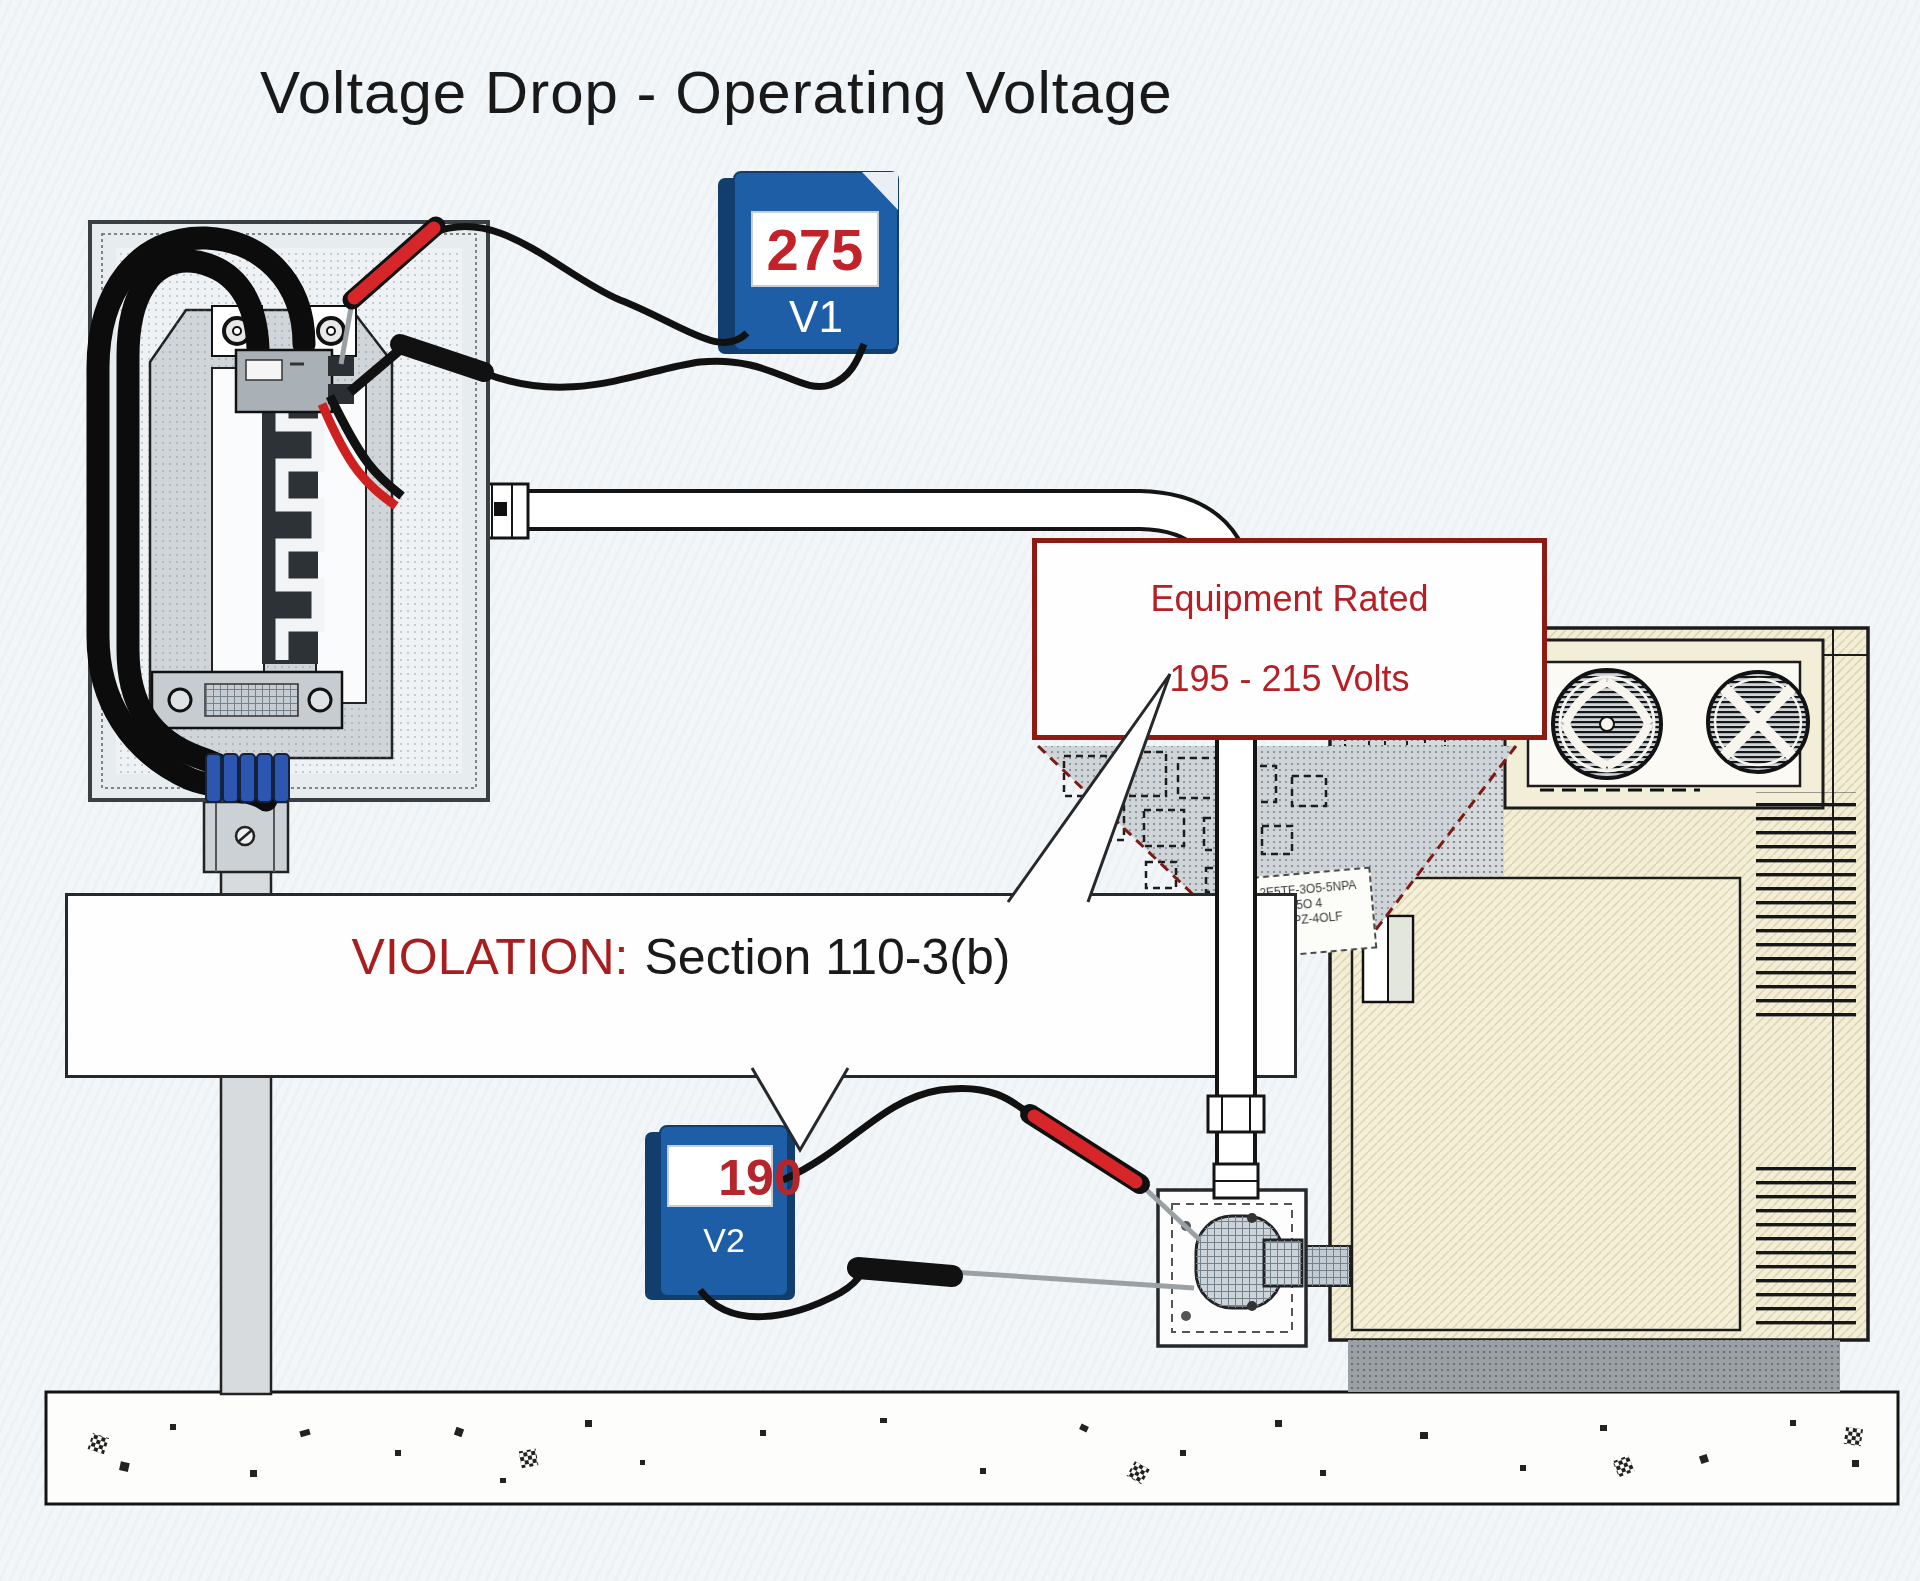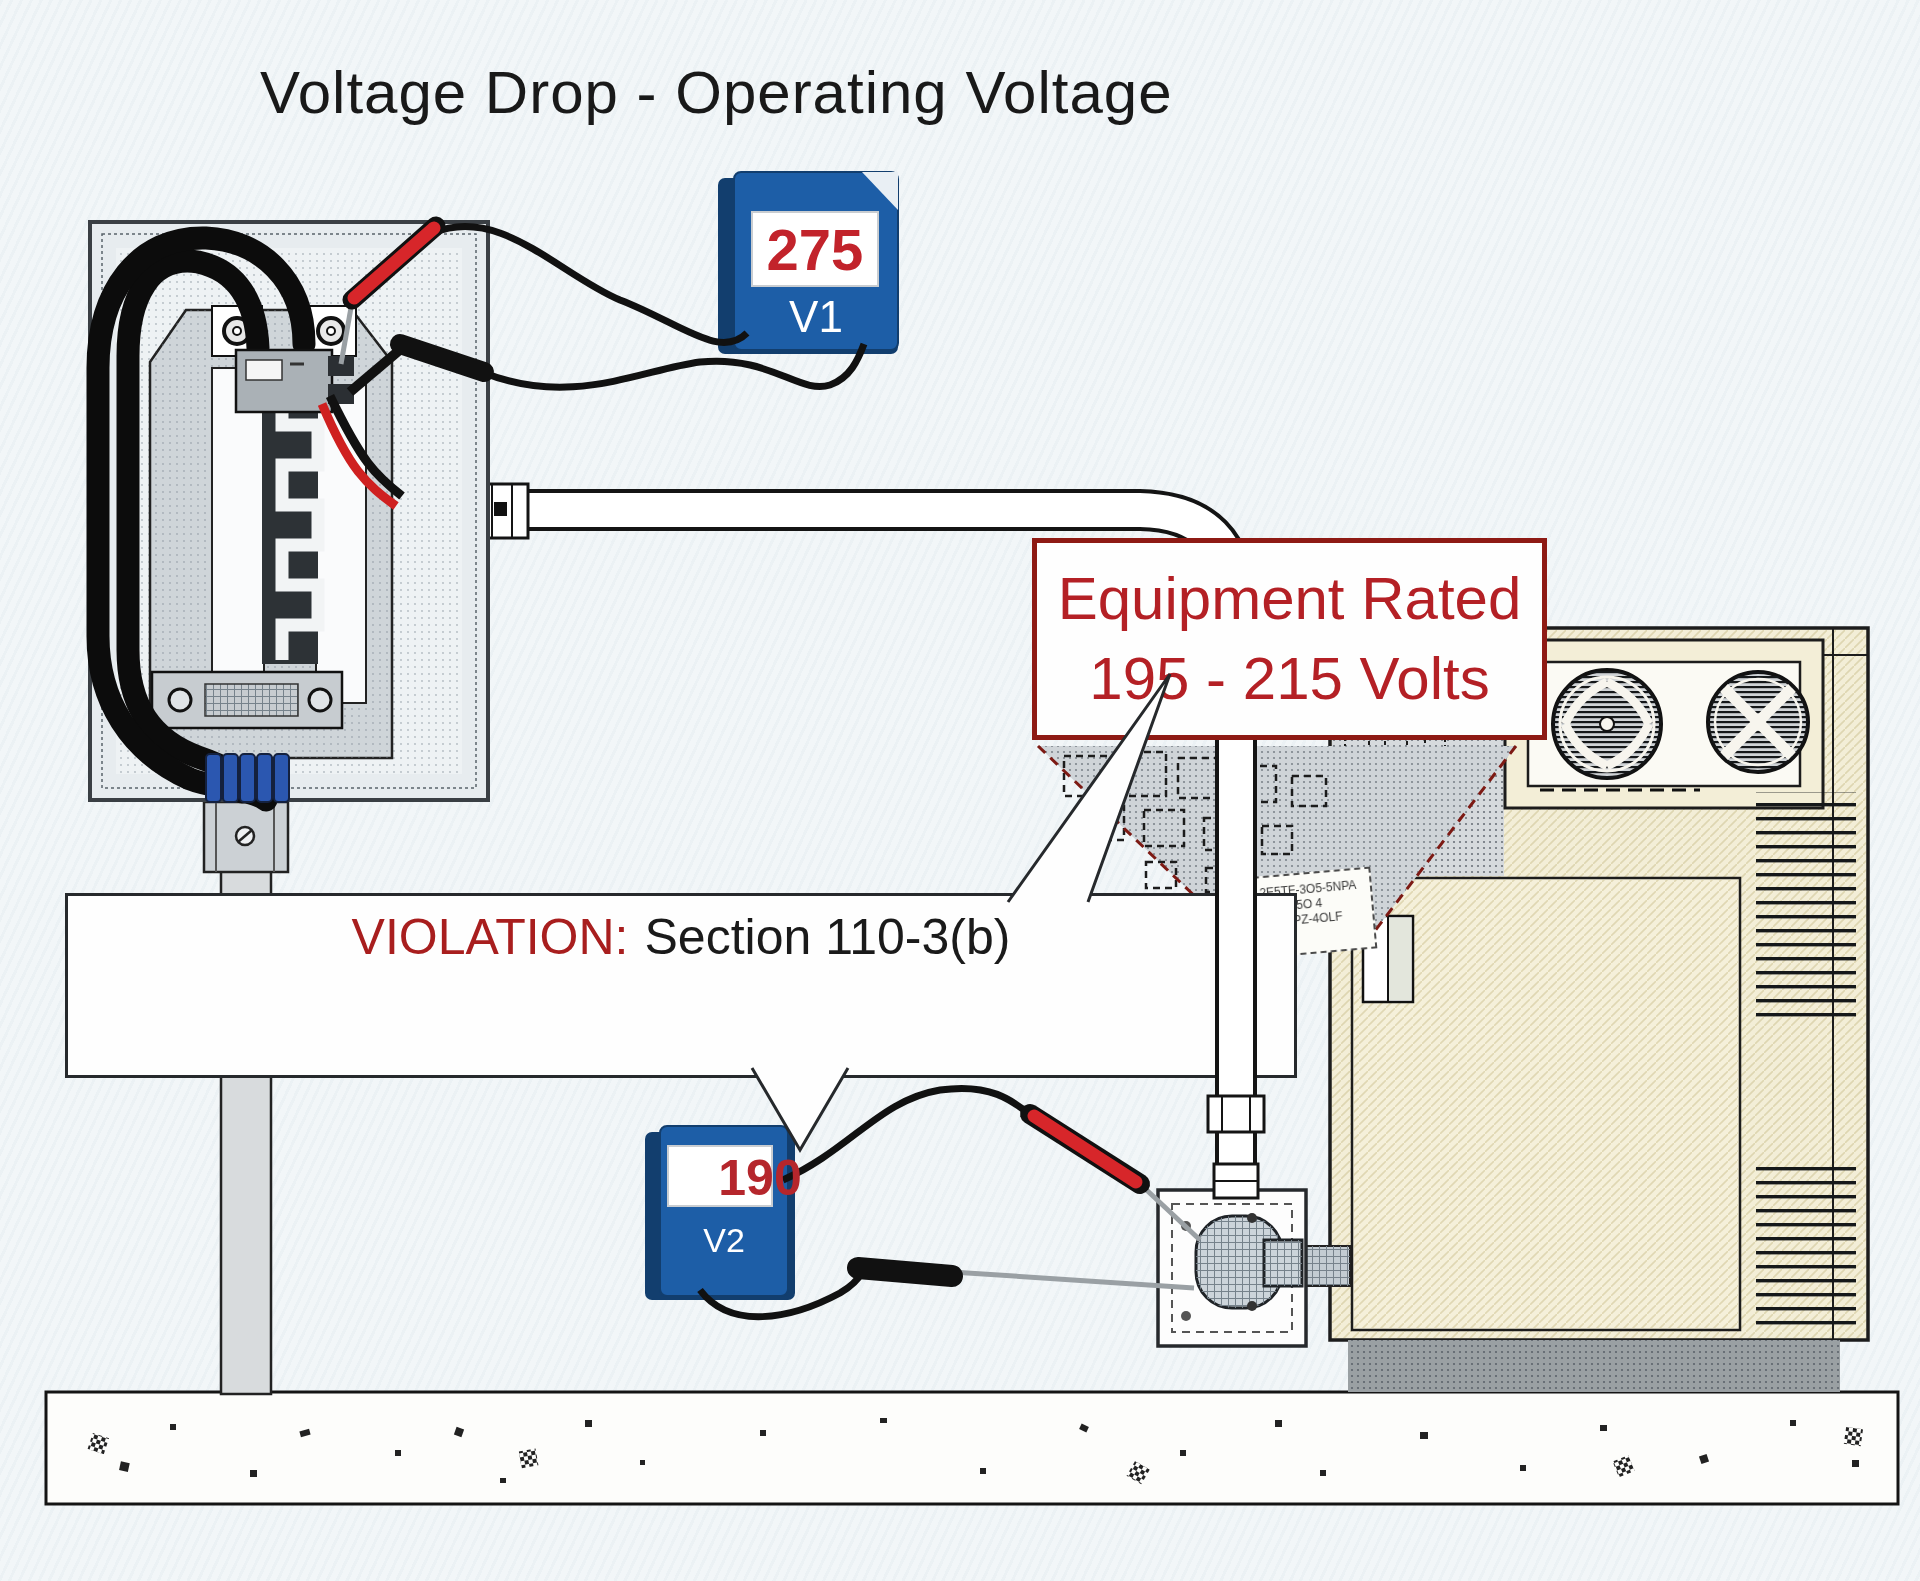--- a/index.html
+++ b/index.html
@@ -7,27 +7,27 @@
          background:#f2f6f8;
          background-image:repeating-linear-gradient(115deg, rgba(150,180,195,0.07) 0 3px, transparent 3px 9px);
          font-family:"Liberation Sans", sans-serif;}
   .abs{position:absolute;}
   svg{position:absolute;left:0;top:0;}
   .layer10{z-index:10;} .layer30{z-index:30;} .layer50{z-index:50;}
   .title{left:260px;top:58px;width:1480px;font-size:60px;
          color:#191919;letter-spacing:1px;font-weight:500;z-index:60;}
   .violation-box{left:65px;top:893px;width:1232px;height:185px;background:#fefefe;
         border:3px solid #26292c;box-sizing:border-box;text-align:center;
-        padding-top:2px;z-index:20;}
+        padding-top:22px;z-index:20;}
   .violation-box .line{font-size:50px;line-height:78px;color:#1a1a1a;white-space:nowrap;}
   .violation-box .kw{color:#a81e1e;margin-right:16px;}
   .rating-box{left:1032px;top:538px;width:515px;height:202px;background:#fefefe;
         border:5px solid #8e1a14;box-sizing:border-box;text-align:center;
         padding-top:16px;z-index:40;}
-  .rating-box .line{font-size:60px;line-height:80px;color:#b42025;white-space:nowrap;}
+  .rating-box .line{font-size:36px;line-height:80px;color:#b42025;white-space:nowrap;}
   .meter-txt{z-index:60;text-align:center;white-space:nowrap;}
   .t202{left:752px;top:216px;width:126px;font-size:58px;line-height:68px;color:#c2232b;font-weight:600;}
   .tv1{left:734px;top:290px;width:164px;font-size:44px;line-height:54px;color:#ffffff;}
   .t190{left:668px;top:1150px;width:104px;font-size:50px;line-height:56px;color:#b5262c;font-weight:600;margin-left:40px;}
   .tv2{left:660px;top:1214px;width:128px;font-size:34px;line-height:52px;color:#ffffff;}
   .copyright{left:460px;top:1436px;width:1000px;text-align:center;font-size:27px;
         font-weight:700;color:#101010;z-index:60;letter-spacing:0.5px;}
   .copyright .co{margin-left:30px;}
   .nameplate{left:1246px;top:872px;width:128px;height:82px;background:#fcfcf8;
         border:2px dashed #4a4a4a;box-sizing:border-box;transform:rotate(-5deg);

